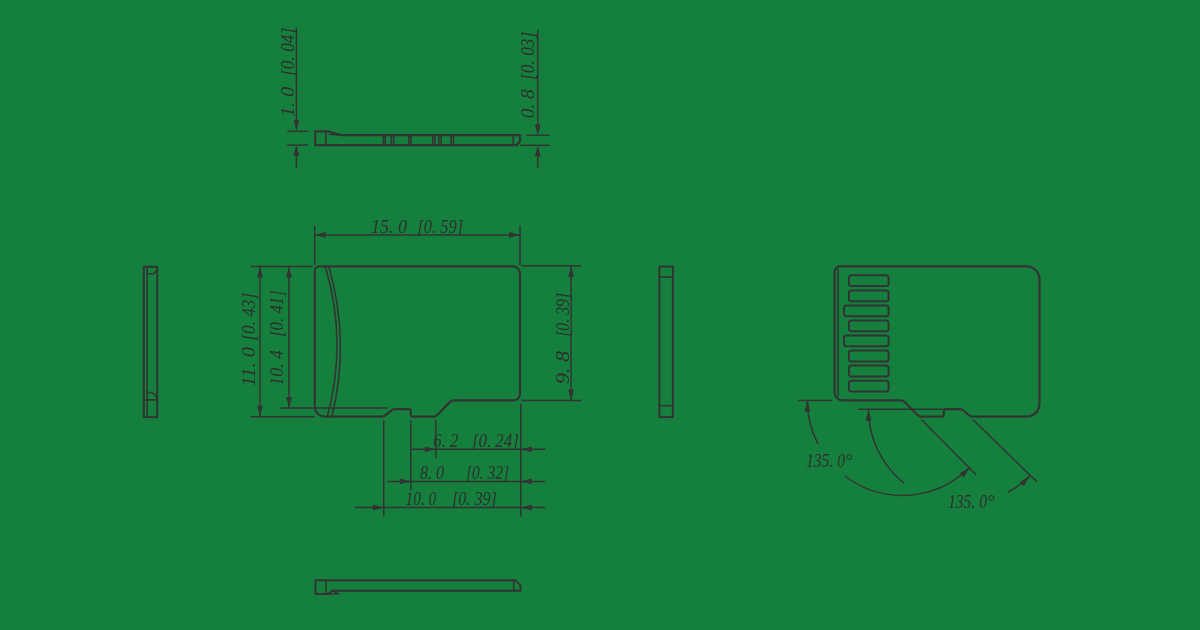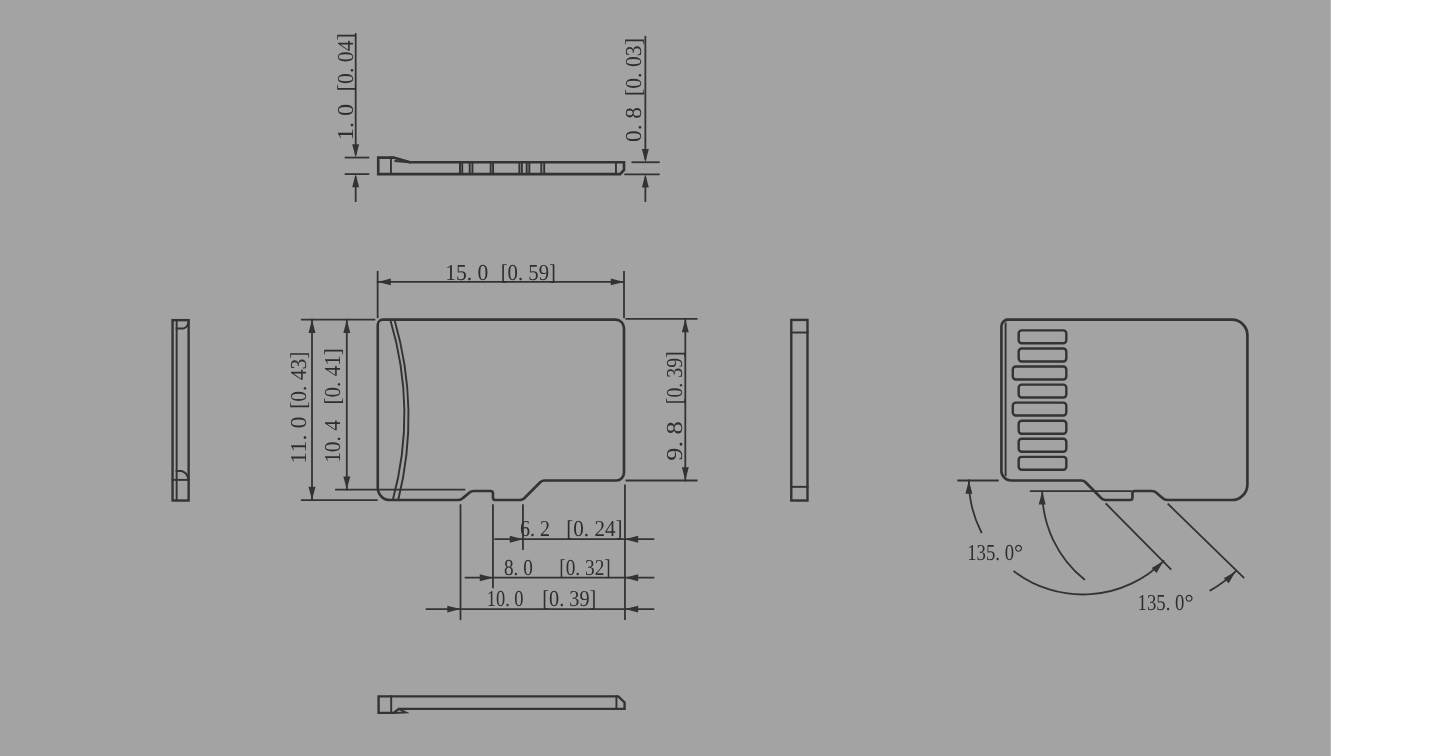--- a/index.html
+++ b/index.html
@@ -1,16 +1,16 @@
 <!DOCTYPE html>
 <html><head>
 <meta charset="utf-8">
 <style>
 html,body{margin:0;padding:0;background:#fff;}
-.wrap{width:1109px;height:630px;background:#a3a3a3;overflow:hidden;}
+.wrap{width:1200px;height:630px;background:#15803d;overflow:hidden;font-style:italic;}
 text{font-family:"Liberation Serif",serif;fill:#2e2e2e;}
 </style>
 </head>
 <body>
 <div class="wrap">
 <svg width="1200" height="630" viewBox="0 0 1200 630">
 <g fill="none" stroke="#333333" stroke-width="1.6" stroke-linecap="square">
 
 <path d="M315.2,145.1 L516.8,145.1 L520,141.6 L520,135.2 L341.5,135.2 L328,131.3 L315.2,131.3 Z" stroke-width="2.2"></path>
 

